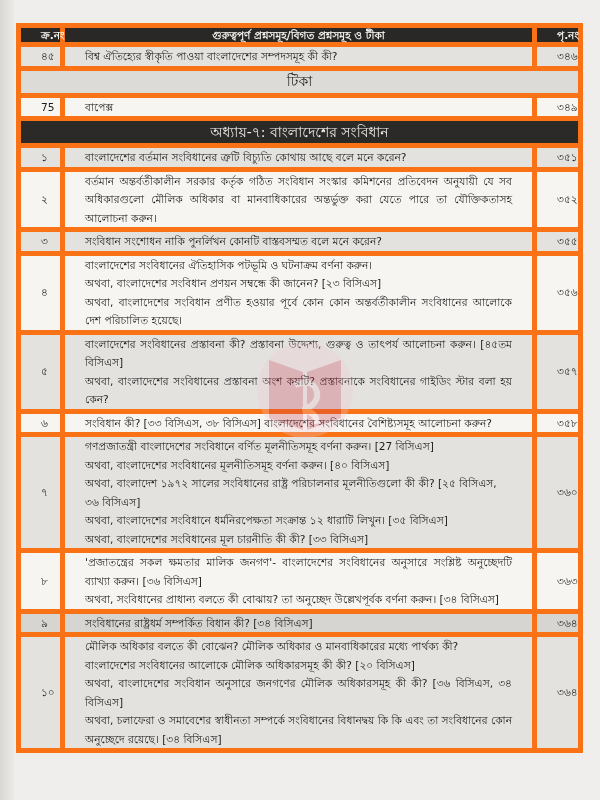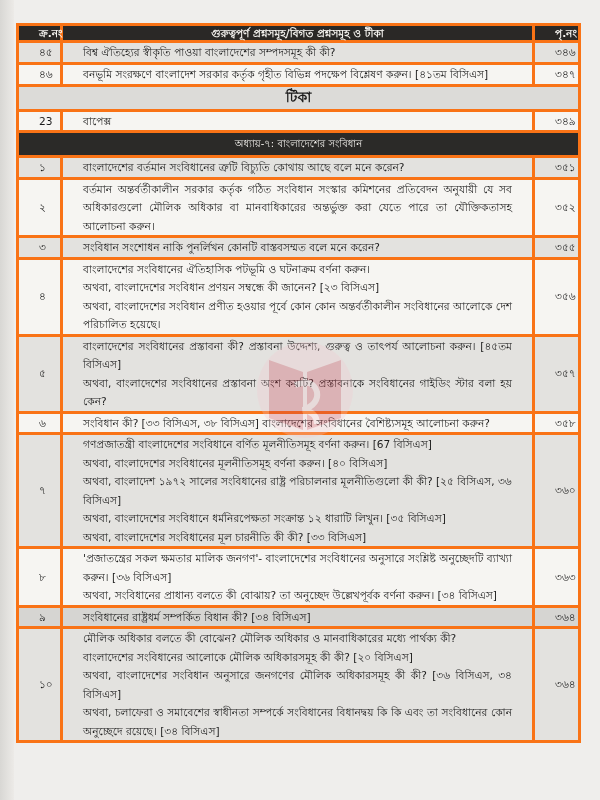--- a/index.html
+++ b/index.html
@@ -15,21 +15,21 @@
       background: linear-gradient(to right, #d8d7d4, #eceae7);
     }
     .toc {
       position: absolute; left: 16px; top: 23px; width: 562px;
       border-collapse: collapse;
       table-layout: fixed;
       font-size: 10.6px;
       line-height: 18.5px;
     }
     .toc td, .toc th {
-      border: 3px solid #f97316;
+      border: 5px solid #f97316;
       padding: 0 20px;
       vertical-align: middle;
     }
     .toc col.c-no { width: 44px; }
     .toc col.c-q { width: 472px; }
     .toc col.c-pg { width: 46px; }
     .hdr th {
       background: #2a2826; color: #f4f2ee;
       font-weight: bold; height: 14px; line-height: 14px; font-size: 10.5px;
     }
@@ -37,25 +37,25 @@
     .hdr th.h-pg { text-align: left; }
     .num { }
     .pg { text-align: center; }
     .q { text-align: left; margin-top: 48px; }
     .q.justify { text-align: justify; }
     .r-grey td { background: #e3e2df; }
     .r-white td { background: #f6f5f2; }
     .r-dark td { background: #d6d5d2; }
     .section-title td {
       background: #dcdbd8; text-align: center;
-      font-size: 14px; font-weight: bold; height: 22px;
+      font-size: 14px; font-weight: normal; height: 22px;
     }
     .chapter td {
       background: #2b2a28; color: #f1efeb; text-align: center;
-      height: 22px; font-size: 10px;
+      height: 22px; font-size: 14px;
     }
     .line { display: block; }
     .watermark {
       position: absolute; left: 255px; top: 330px; width: 100px; height: 120px;
       pointer-events: none; opacity: 0.28;
     }
   </style>
 </head>
 <body>
 
@@ -73,31 +73,26 @@
       <th>গুরুত্বপূর্ণ প্রশ্নসমূহ/বিগত প্রশ্নসমূহ ও টীকা</th>
       <th class="h-pg">পৃ.নং</th>
     </tr>
   </thead>
   <tbody>
     <tr class="r-grey" style="height:20px">
       <td class="num">৪৫</td>
       <td class="q">বিশ্ব ঐতিহ্যের স্বীকৃতি পাওয়া বাংলাদেশের সম্পদসমূহ কী কী?</td>
       <td class="pg">৩৪৬</td>
     </tr>
-    <tr class="r-white" style="height:22px">
-      <td class="num">৪৬</td>
-      <td class="q">বনভূমি সংরক্ষণে বাংলাদেশ সরকার কর্তৃক গৃহীত বিভিন্ন পদক্ষেপ বিশ্লেষণ করুন। [৪১তম বিসিএস]</td>
-      <td class="pg">৩৪৭</td>
-    </tr>
 
     <tr class="section-title">
       <td colspan="3">টিকা</td>
     </tr>
     <tr class="r-white" style="height:20px">
-      <td class="num">23</td>
+      <td class="num">75</td>
       <td class="q">বাপেক্স</td>
       <td class="pg">৩৪৯</td>
     </tr>
 
     <tr class="chapter">
       <td colspan="3">অধ্যায়-৭: বাংলাদেশের সংবিধান</td>
     </tr>
 
     <tr class="r-grey">
       <td class="num">১</td>
@@ -132,21 +127,21 @@
       <td class="pg">৩৫৭</td>
     </tr>
     <tr class="r-white">
       <td class="num">৬</td>
       <td class="q">সংবিধান কী? [৩৩ বিসিএস, ৩৮ বিসিএস] বাংলাদেশের সংবিধানের বৈশিষ্ট্যসমূহ আলোচনা করুন?</td>
       <td class="pg">৩৫৮</td>
     </tr>
     <tr class="r-grey">
       <td class="num">৭</td>
       <td class="q">
-        <span class="line">গণপ্রজাতন্ত্রী বাংলাদেশের সংবিধানে বর্ণিত মূলনীতিসমূহ বর্ণনা করুন। [67 বিসিএস]</span>
+        <span class="line">গণপ্রজাতন্ত্রী বাংলাদেশের সংবিধানে বর্ণিত মূলনীতিসমূহ বর্ণনা করুন। [27 বিসিএস]</span>
         <span class="line">অথবা, বাংলাদেশের সংবিধানের মূলনীতিসমূহ বর্ণনা করুন। [৪০ বিসিএস]</span>
         <span class="line">অথবা, বাংলাদেশ ১৯৭২ সালের সংবিধানের রাষ্ট্র পরিচালনার মূলনীতিগুলো কী কী? [২৫ বিসিএস, ৩৬ বিসিএস]</span>
         <span class="line">অথবা, বাংলাদেশের সংবিধানে ধর্মনিরপেক্ষতা সংক্রান্ত ১২ ধারাটি লিখুন। [৩৫ বিসিএস]</span>
         <span class="line">অথবা, বাংলাদেশের সংবিধানের মূল চারনীতি কী কী? [৩৩ বিসিএস]</span>
       </td>
       <td class="pg">৩৬০</td>
     </tr>
     <tr class="r-white">
       <td class="num">৮</td>
       <td class="q justify">

